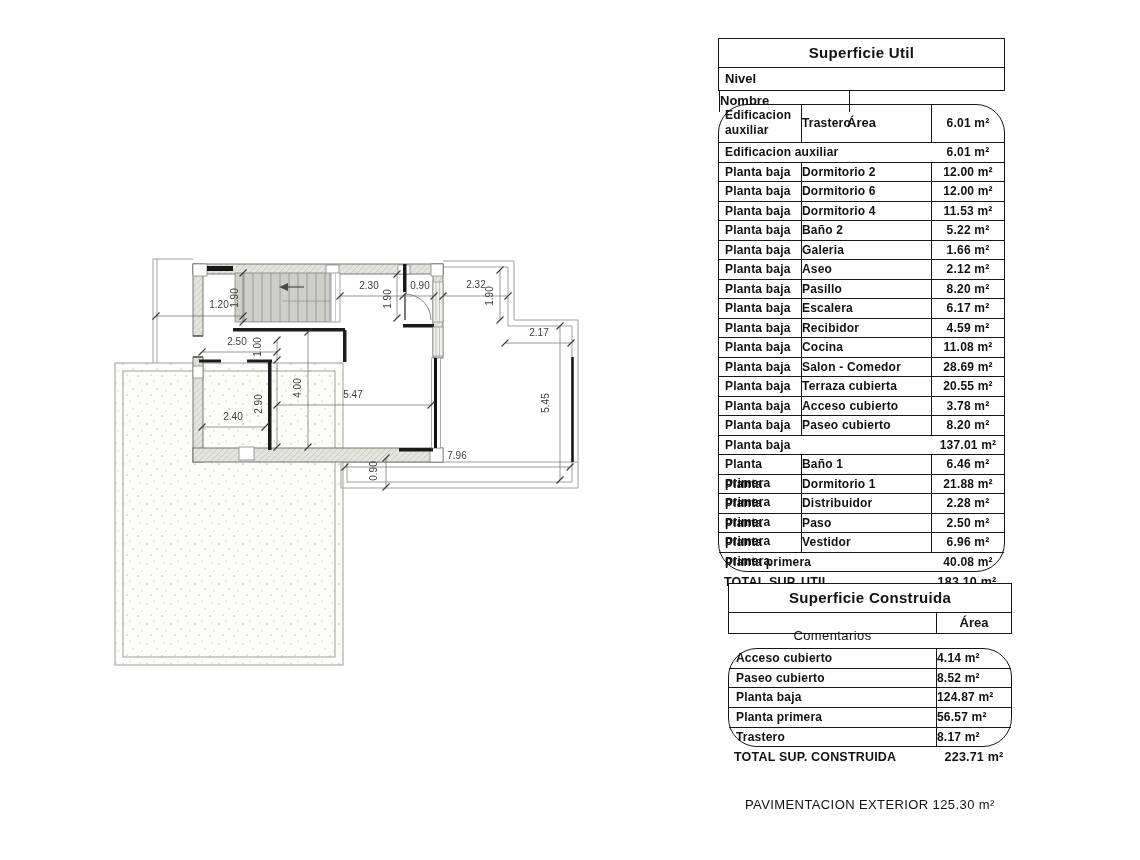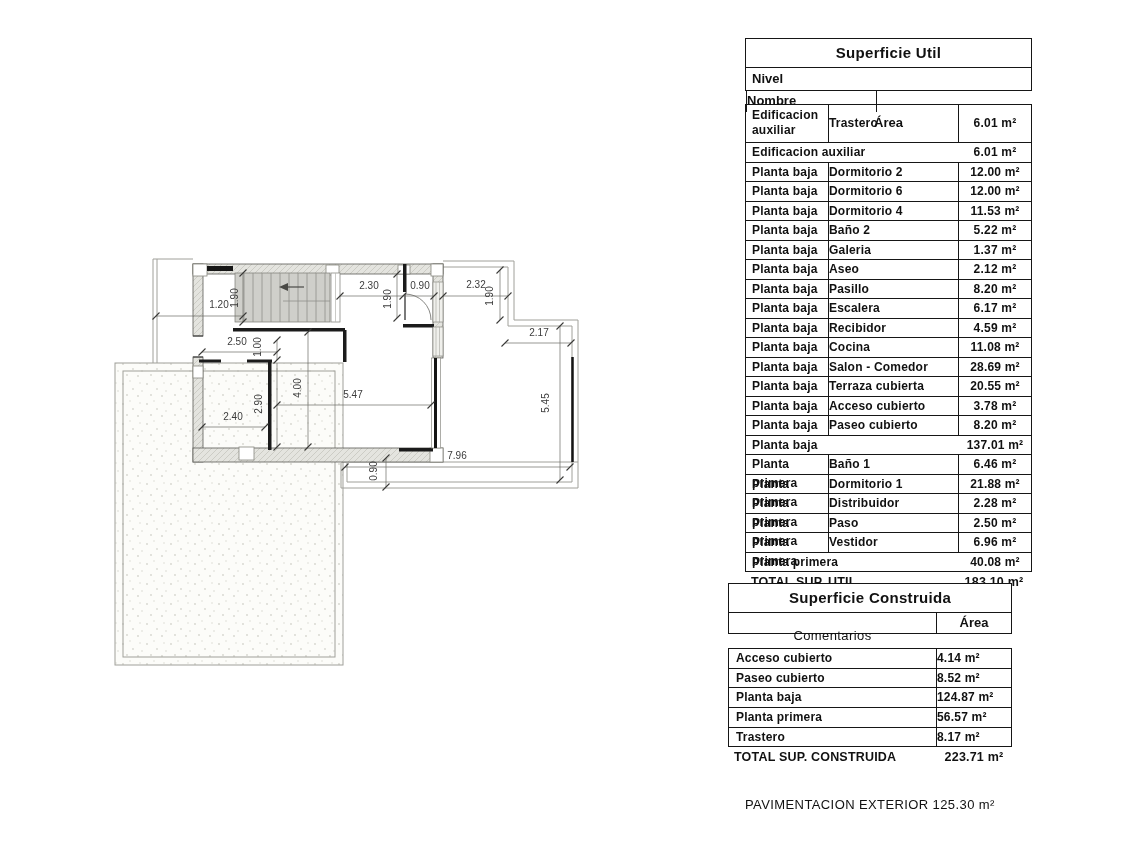--- a/index.html
+++ b/index.html
@@ -2,33 +2,33 @@
 <html><head>
 <meta charset="utf-8">
 <style>
   html,body{margin:0;padding:0;background:#ffffff;}
   .page{position:relative;width:1140px;height:860px;background:#fff;overflow:hidden;
         font-family:"Liberation Sans",sans-serif;color:#111;}
   svg{position:absolute;left:0;top:0;}
 
   
   .tbl{position:absolute;}
-  .t-util{left:718px;top:38px;width:287px;margin-left:27px;}
+  .t-util{left:718px;top:38px;width:287px;}
   .t-con{left:728px;top:583px;width:284px;}
   .hbox,.dbox{border:1px solid #161616;background:#fff;}
   .ttl{height:28px;line-height:28px;text-align:center;font-weight:bold;font-size:15px;letter-spacing:.3px;}
   .cols{display:flex;border-top:1px solid #161616;font-weight:bold;font-size:13px;}
   .t-util .cols{height:22px;line-height:22px;flex-direction:column;}
   .t-con  .cols{height:20px;line-height:20px;}
   .c1{width:82px;padding-left:6px;box-sizing:border-box;}
   .c2{width:131px;box-sizing:border-box;border-left:1px solid #161616;border-right:1px solid #161616;}
   .c3{flex:1;text-align:center;}
   .hdr-com{flex:1;text-align:center;font-weight:normal;font-size:13px;letter-spacing:.4px;margin-top:13px;}
   .hdr-area2{width:75px;text-align:center;border-left:1px solid #161616;box-sizing:border-box;}
-  .dbox{margin-top:13px;}
+  .dbox{margin-top:13px;border-radius:29px;}
   .t-con .dbox{margin-top:14px;}
   .row{display:flex;border-top:1px solid #161616;font-weight:bold;font-size:12px;letter-spacing:.2px;
        height:18.5px;line-height:18.5px;}
   .row:first-child{border-top:none;}
   .row2{height:37px;line-height:37px;}
   .row2 .c1{line-height:15px;padding-top:3px;}
   .row.sub{justify-content:space-between;}
   .slabel{padding-left:6px;}
   .svalue{width:72px;text-align:center;}
   .t-con .row{height:18.7px;line-height:18.7px;}
@@ -211,21 +211,21 @@
           <div class="c3">11.53 m²</div>
         </div>
         <div class="row">
           <div class="c1">Planta baja</div>
           <div class="c2">Baño 2</div>
           <div class="c3">5.22 m²</div>
         </div>
         <div class="row">
           <div class="c1">Planta baja</div>
           <div class="c2">Galeria</div>
-          <div class="c3">1.37 m²</div>
+          <div class="c3">1.66 m²</div>
         </div>
         <div class="row">
           <div class="c1">Planta baja</div>
           <div class="c2">Aseo</div>
           <div class="c3">2.12 m²</div>
         </div>
         <div class="row">
           <div class="c1">Planta baja</div>
           <div class="c2">Pasillo</div>
           <div class="c3">8.20 m²</div>

